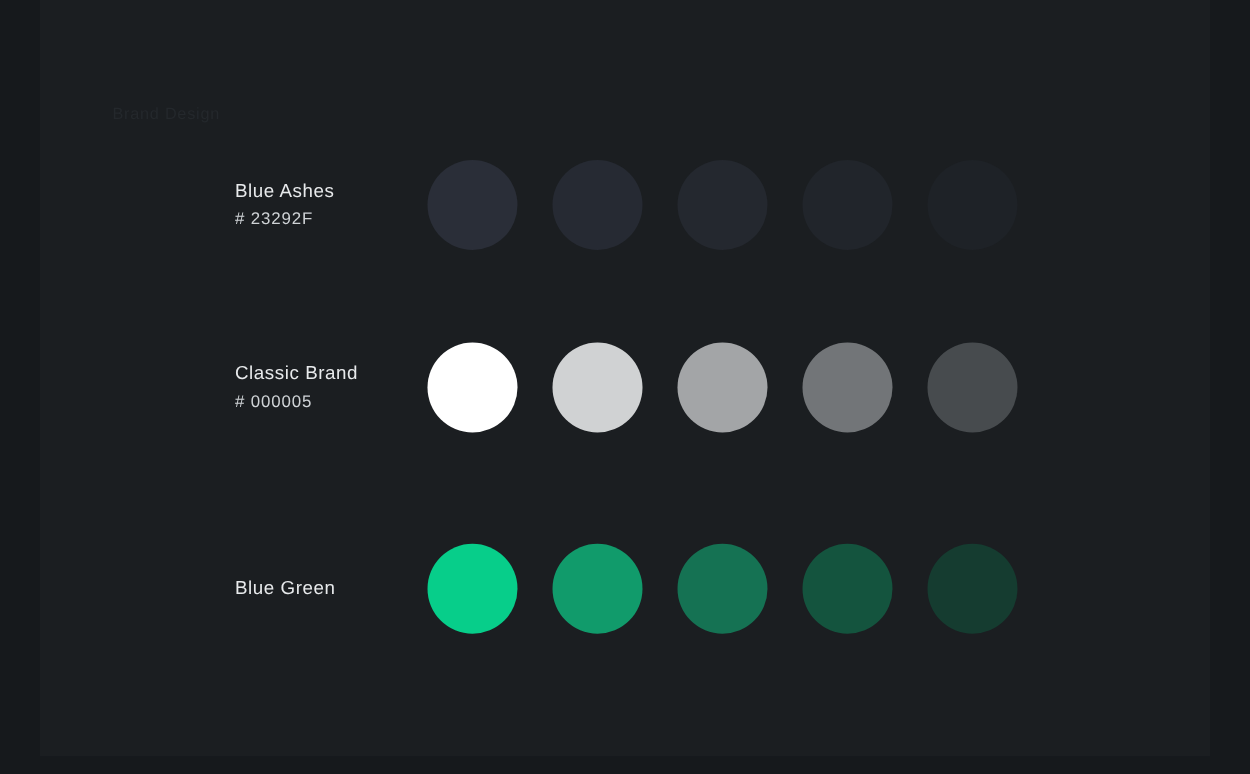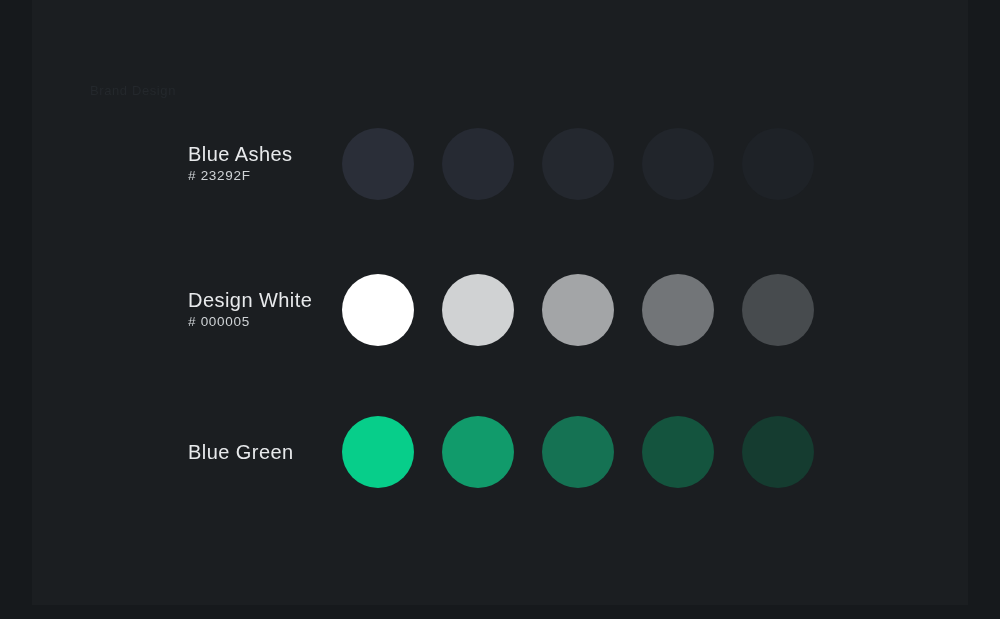--- a/index.html
+++ b/index.html
@@ -50,32 +50,32 @@
   .palette-row {
     position: absolute;
     left: 0;
     width: 1000px;
     height: 92px;
     display: flex;
     align-items: center;
   }
   #row-0 { top: 118px; }
   #row-1 { top: 264px; }
-  #row-2 { top: 406px; }
+  #row-2 { top: 425px; }
 
   .row-label {
     position: absolute;
     left: 188px;
     top: 50%;
     transform: translateY(-50%);
     width: 150px;
   }
   .swatch-name {
     display: block;
-    font-size: 20px;
+    font-size: 15px;
     line-height: 20px;
     letter-spacing: 0.45px;
     color: #e8eaec;
     white-space: nowrap;
   }
   .swatch-hex {
     display: block;
     margin-top: 3px;
     font-size: 13.5px;
     line-height: 18px;
@@ -118,21 +118,21 @@
       <div class="swatch-circle" style="background-color: rgb(42, 46, 56);"></div>
       <div class="swatch-circle" style="background-color: rgb(38, 42, 51);"></div>
       <div class="swatch-circle" style="background-color: rgb(36, 40, 47);"></div>
       <div class="swatch-circle" style="background-color: rgb(33, 37, 43);"></div>
       <div class="swatch-circle" style="background-color: rgb(30, 34, 39);"></div>
     </div>
   </div>
 
   <div class="palette-row" id="row-1">
     <div class="row-label">
-      <span class="swatch-name">Design White</span>
+      <span class="swatch-name">Classic Brand</span>
       <span class="swatch-hex"># 000005</span>
     </div>
     <div class="swatch-strip">
       <div class="swatch-circle" style="background-color: rgb(255, 255, 255);"></div>
       <div class="swatch-circle" style="background-color: rgb(208, 210, 211);"></div>
       <div class="swatch-circle" style="background-color: rgb(163, 165, 167);"></div>
       <div class="swatch-circle" style="background-color: rgb(114, 117, 120);"></div>
       <div class="swatch-circle" style="background-color: rgb(71, 75, 78);"></div>
     </div>
   </div>

